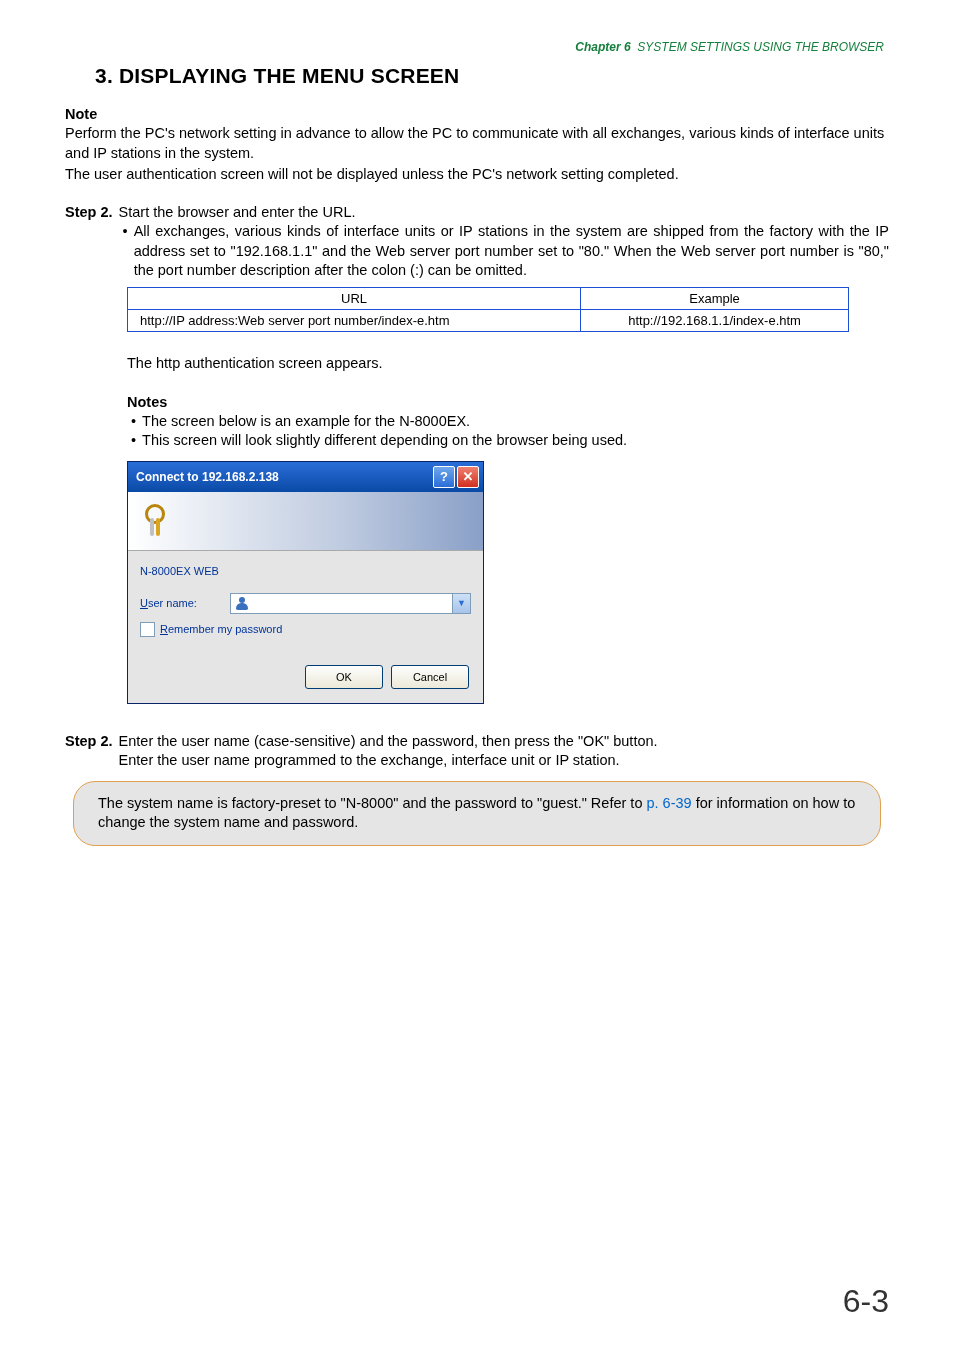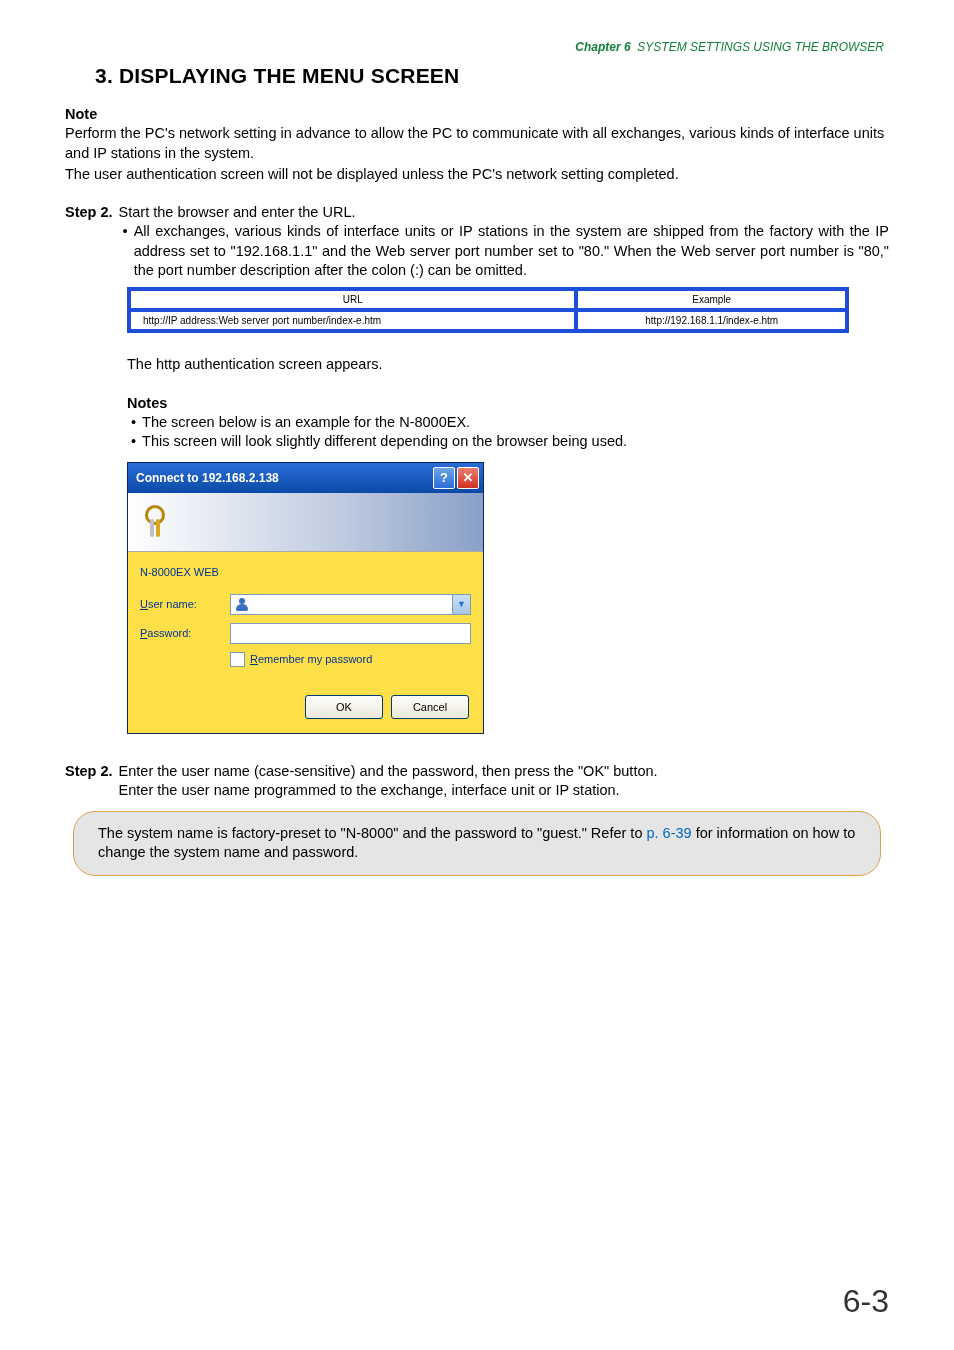--- a/index.html
+++ b/index.html
@@ -68,40 +68,40 @@
   }
   .indent-block {
     margin-left: 62px;
   }
   table.url-table {
     border-collapse: collapse;
     margin: 6px 0 0 62px;
     width: 722px;
   }
   table.url-table th, table.url-table td {
-    border: 4px solid #1d4ed8;
+    border: 1px solid #1d4ed8;
     padding: 3px 12px;
-    font-size: 10px;
+    font-size: 13px;
     font-weight: normal;
   }
   table.url-table th {
     text-align: center;
   }
   .below-table {
     margin-top: 22px;
     margin-left: 62px;
   }
   .dialog {
     width: 355px;
     border: 1px solid #0a246a;
     margin: 10px 0 0 62px;
     font-family: Tahoma, sans-serif;
     font-size: 11px;
     color: #000;
-    background: #fde047;
+    background: #e5e5e5;
   }
   .titlebar {
     background: linear-gradient(to bottom, #2a6dd8, #0a4aa6);
     color: #fff;
     font-weight: bold;
     padding: 4px 4px 4px 8px;
     display: flex;
     align-items: center;
   }
   .titlebar-text {
@@ -181,21 +181,20 @@
     display: flex; align-items: center; justify-content: center;
     color: #2a6dd8;
     font-size: 9px;
   }
   .person-icon {
     width: 14px; height: 14px; position: relative; margin-right: 2px;
   }
   .person-head { width:6px; height:6px; background:#3a70c0; border-radius:50%; position:absolute; left:4px; top:1px; }
   .person-body { width:12px; height:7px; background:#3a70c0; border-radius:6px 6px 2px 2px; position:absolute; left:1px; top:7px; }
   .check-row {
-    margin-left: 90px;
     display: flex;
     align-items: center;
     gap: 5px;
     margin-top: 2px;
     margin-bottom: 28px;
     color: #003399;
   }
   .chk {
     width: 13px; height: 13px; border: 1px solid #7f9db9; background: #fff;
   }
@@ -309,26 +308,20 @@
         <div class="text-input">
           <div class="person-icon">
             <div class="person-head"></div>
               <div class="person-body"></div>
           </div>
         </div>
         <div class="dropdown-arrow">▼</div>
       </div>
     </div>
 
-    <div class="field-row">
-      <div class="field-label"><span class="u">P</span><span>assword:</span></div>
-      <div class="input-wrap">
-        <div class="text-input"></div>
-      </div>
-    </div>
 
     <div class="check-row">
       <div class="chk"></div>
       <span><span class="u">R</span><span>emember my password</span></span>
     </div>
 
     <div class="btn-row">
       <div class="win-button">OK</div>
       <div class="win-button">Cancel</div>
     </div>

